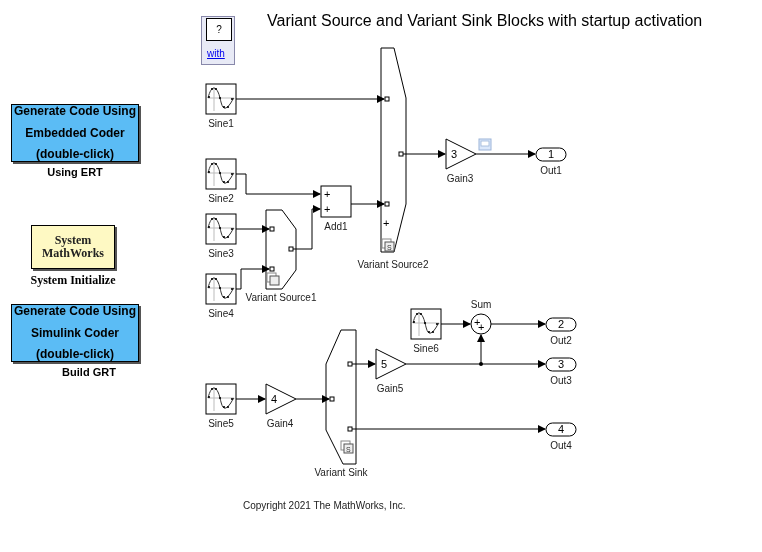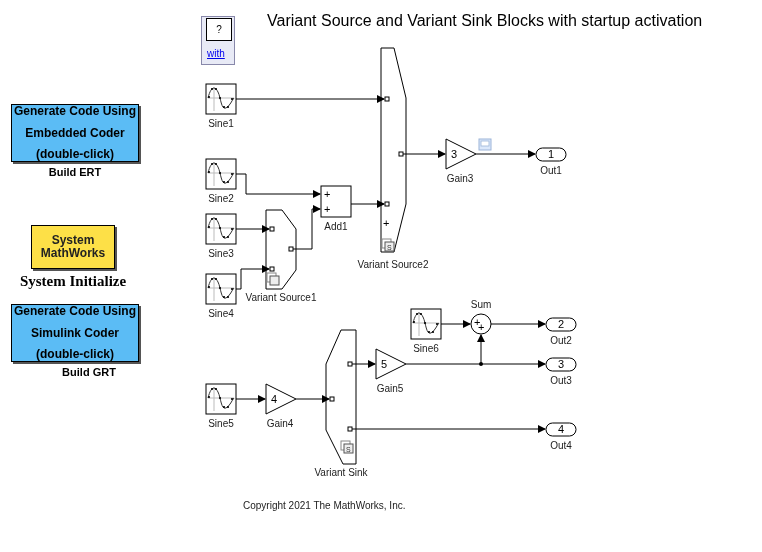--- a/index.html
+++ b/index.html
@@ -6,44 +6,44 @@
   body { width: 762px; height: 552px; position: relative; overflow: hidden; font-family: "Liberation Sans", sans-serif; }
   #canvas { position: absolute; left: 0; top: 0; }
   .title { position: absolute; left: 267px; top: 12px; font-size: 16px; font-weight: normal; color: #000; white-space: nowrap; }
   .copyright { position: absolute; left: 243px; top: 500px; font-size: 10px; color: #222; white-space: nowrap; }
   .help-box { position: absolute; left: 201px; top: 16px; width: 34px; height: 49px; background: #e8eaf6; border: 1px solid #8888aa; box-sizing: border-box; }
   .help-q { position: absolute; left: 4px; top: 1px; width: 26px; height: 23px; background: #fff; border: 1px solid #000; box-sizing: border-box; font-size: 10px; text-align: center; line-height: 21px; color: #000; }
   .help-link { position: absolute; left: 5px; top: 31px; font-size: 10px; color: #0000ee; text-decoration: underline; cursor: pointer; }
   .cg-block { position: absolute; background: #5bbcf5; border: 1px solid #000; box-shadow: 2px 2px 0 #555; box-sizing: border-box; text-align: center; font-weight: bold; font-size: 12px; line-height: 13px; color: #000; display: flex; flex-direction: column; justify-content: space-between; cursor: pointer; }
   .cg-ert { left: 11px; top: 104px; width: 128px; height: 58px; }
   .cg-grt { left: 11px; top: 304px; width: 128px; height: 58px; }
-  .init-block { position: absolute; left: 31px; top: 225px; width: 84px; height: 44px; background: #fde047; border: 1px solid #000; box-shadow: 2px 2px 0 #555; box-sizing: border-box; font-family: Liberation Sans, sans-serif; font-weight: bold; font-size: 12px; line-height: 13px; text-align: center; display: flex; flex-direction: column; justify-content: center; color: #222; cursor: pointer; }
+  .init-block { position: absolute; left: 31px; top: 225px; width: 84px; height: 44px; background: #fef9c3; border: 1px solid #000; box-shadow: 2px 2px 0 #555; box-sizing: border-box; font-family: Liberation Serif, serif; font-weight: bold; font-size: 12px; line-height: 13px; text-align: center; display: flex; flex-direction: column; justify-content: center; color: #222; cursor: pointer; }
   .blk-label { position: absolute; font-size: 11px; font-weight: bold; text-align: center; white-space: nowrap; color: #000; }
   .lbl-ert { left: 11px; top: 166px; width: 128px; }
   .lbl-grt { left: 25px; top: 366px; width: 128px; }
-  .lbl-init { left: 16px; top: 273px; width: 114px; font-family: "Liberation Serif", serif; font-size: 15px; }
+  .lbl-init { left: 16px; top: 273px; width: 114px; font-family: "Liberation Serif", serif; font-size: 12px; }
   .sl-label { font-family: "Liberation Sans", sans-serif; font-size: 10px; fill: #222; }
   .num { font-family: "Liberation Sans", sans-serif; font-size: 11px; fill: #000; }
 </style>
 </head>
 <body>
 
 <div class="title">Variant Source and Variant Sink Blocks with startup activation</div>
 
 <div class="help-box">
   <div class="help-q">?</div>
   <div class="help-link">with</div>
 </div>
 
 <div class="cg-block cg-ert">
   <div>Generate Code Using</div>
   <div>Embedded Coder</div>
   <div>(double-click)</div>
 </div>
-<div class="blk-label lbl-ert">Build ERT</div>
+<div class="blk-label lbl-ert">Using ERT</div>
 
 <div class="init-block">
   <div>System</div>
   <div>MathWorks</div>
 </div>
 <div class="blk-label lbl-init">System Initialize</div>
 
 <div class="cg-block cg-grt">
   <div>Generate Code Using</div>
   <div>Simulink Coder</div>

